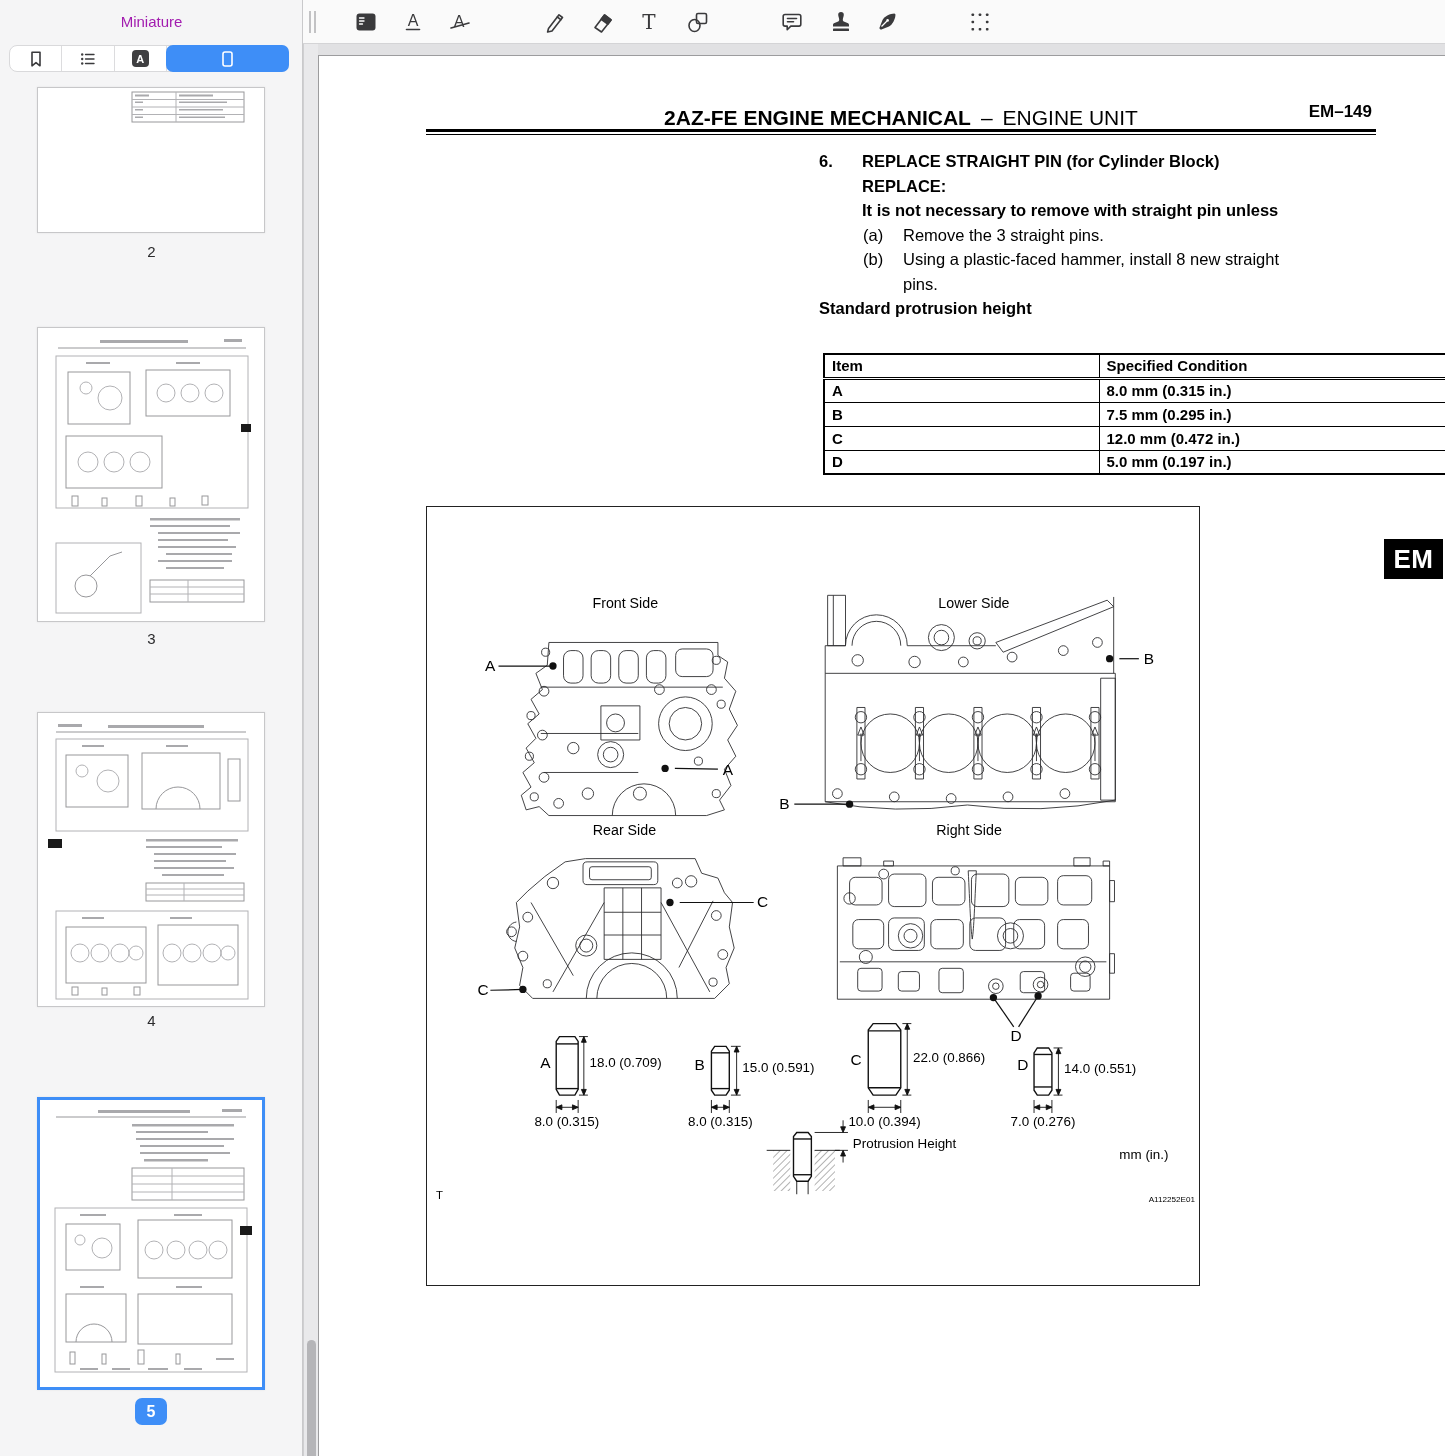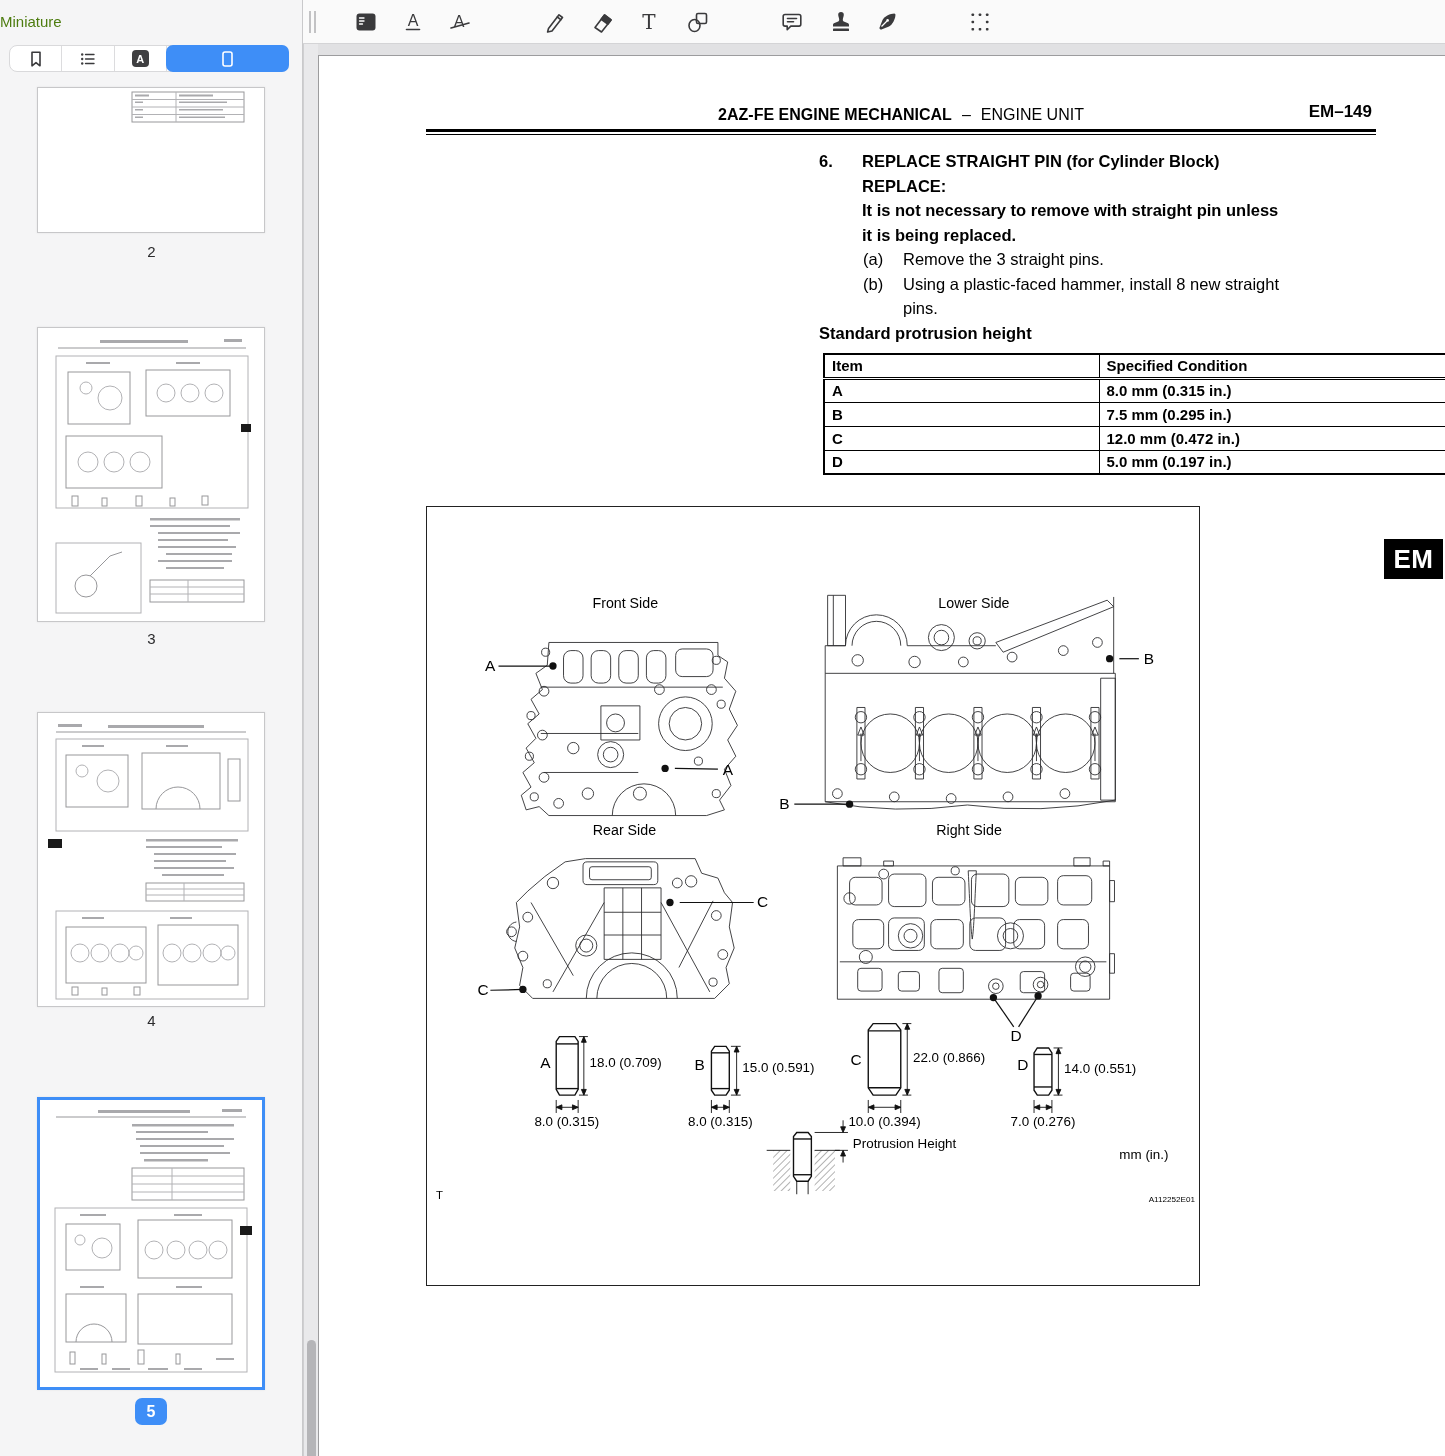--- a/index.html
+++ b/index.html
@@ -1,21 +1,21 @@
 <!DOCTYPE html>
 <html><head>
 <meta charset="utf-8">
 <style>
   * { margin:0; padding:0; box-sizing:border-box; }
   html,body { width:1445px; height:1456px; background:#fff; font-family:"Liberation Sans",sans-serif; }
   .app { position:relative; width:1445px; height:1456px; overflow:hidden; background:#fff; }
 
   
   .sidebar { position:absolute; left:0; top:0; width:303px; height:1456px; background:#f5f5f6; border-right:1px solid #c9c9cb; }
-  .sb-title { position:absolute; left:0; top:13px; width:303px; text-align:left; font-size:15px; color:#4d7c0f; }
+  .sb-title { position:absolute; left:0; top:13px; width:303px; text-align:center; font-size:15px; color:#a21caf; }
   .seg { position:absolute; left:9px; top:45px; width:280px; height:27px; background:#fff; border:1px solid #d9d9db; border-radius:8px; display:flex; overflow:visible; }
   .seg-btn { flex:1 1 0; border:none; background:transparent; display:flex; align-items:center; justify-content:center; cursor:pointer; border-right:1px solid #dcdcde; padding:0; }
   .seg-btn:last-child { border-right:none; }
   .seg-btn.active { background:#3e8ef7; border-radius:7px; margin:-1px; flex-basis:72px; }
   .a-box { width:17px; height:17px; background:#3f3f41; color:#fff; border-radius:4px; font-size:11px; font-weight:bold; display:flex; align-items:center; justify-content:center; }
   .thumb { position:absolute; left:37px; width:228px; background:#fff; border:1px solid #c7c7c9; box-shadow:0 0 2px rgba(0,0,0,.08); }
   .thumb.selected { border:3px solid #3e8ef7; }
   .plabel { position:absolute; left:0; width:303px; text-align:center; font-size:15px; color:#2b2b2d; }
   .pbadge { position:absolute; left:135px; width:32px; height:27px; background:#3e8ef7; color:#fff; border-radius:7px; font-size:16px; font-weight:bold; display:flex; align-items:center; justify-content:center; }
   .sb-gutter { position:absolute; left:303px; top:44px; width:15px; height:1412px; background:#e9e9eb; border-left:1px solid #cfcfd1; }
@@ -28,21 +28,21 @@
   .tb-handle span:first-child { left:1px; } .tb-handle span:last-child { left:6px; }
   .tbtn { position:absolute; top:7px; width:30px; height:30px; background:transparent; border:none; display:flex; align-items:center; justify-content:center; cursor:pointer; padding:0; }
   .tbtn svg { display:block; }
   .ico { stroke:#3a3a3c; fill:none; stroke-width:1.6; stroke-linecap:round; stroke-linejoin:round; }
   .ico text { stroke:none; fill:#3a3a3c; font-family:"Liberation Sans",sans-serif; }
 
   
   .docarea { position:absolute; left:318px; top:44px; width:1127px; height:1412px; background:#e1e1e3; }
   .pdfpage { position:absolute; left:0; top:11px; width:1127px; height:1401px; background:#fff; border-top:1px solid #9c9c9e; border-left:1px solid #9c9c9e; font-family:"Liberation Sans",sans-serif; color:#000; }
 
-  .hdr-title { position:absolute; left:107px; top:50px; width:950px; text-align:center; font-size:16px; white-space:nowrap; }
+  .hdr-title { position:absolute; left:107px; top:50px; width:950px; text-align:center; font-size:21px; white-space:nowrap; }
   .hdr-title .b { font-weight:bold; }
   .hdr-title .dash { margin:0 10px; }
   .hdr-pn { position:absolute; top:46px; right:73px; font-size:17px; font-weight:bold; }
   .hdr-rule { position:absolute; left:107px; top:73px; width:950px; height:6px; border-top:3px solid #000; border-bottom:1px solid #000; }
 
   .s6 { position:absolute; left:500px; top:93px; width:562px; font-size:16.5px; line-height:24.5px; }
   .s6 .row { display:flex; }
   .s6 .num { width:43px; font-weight:bold; }
   .s6 .b { font-weight:bold; }
   .s6 .ind { margin-left:43px; }
@@ -399,21 +399,20 @@
       <div class="hdr-pn">EM–149</div>
       <div class="hdr-rule"></div>
 
       <div class="s6">
         <div class="row">
             <span class="num">6.</span>
             <span class="b">REPLACE STRAIGHT PIN (for Cylinder Block)</span>
           </div>
         <div class="ind b">REPLACE:</div>
         <div class="ind b">It is not necessary to remove with straight pin unless</div>
-        <div class="ind b">it is being replaced.</div>
         <div class="step">
             <span class="sl">(a)</span>
             <span>Remove the 3 straight pins.</span>
           </div>
         <div class="step">
             <span class="sl">(b)</span>
             <span>Using a plastic-faced hammer, install 8 new straight</span>
           </div>
         <div class="step">
             <span class="sl"></span>

